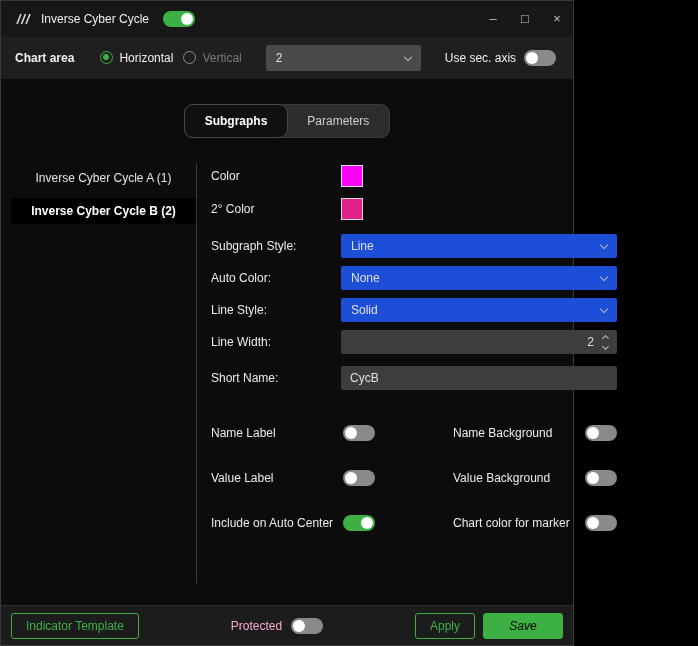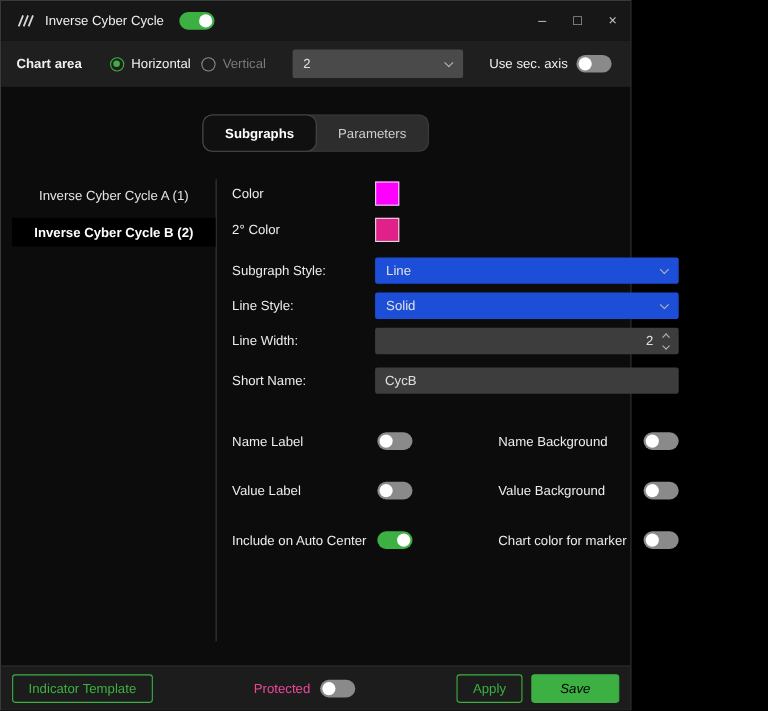--- a/index.html
+++ b/index.html
@@ -12,21 +12,21 @@
   .titlebar { height:36px; flex:0 0 36px; background:#171717; display:flex; align-items:center; padding-left:12px; }
   .app-icon { display:flex; align-items:center; margin-right:10px; }
   .title { font-size:12px; color:#f0f0f0; }
   .titlebar .toggle { margin-left:14px; }
   .flex-spacer { flex:1; }
   .win-btn { width:32px; height:36px; line-height:36px; text-align:center; color:#c4c4c4; font-size:13px; cursor:default; }
 
   
   .chartbar { height:42px; flex:0 0 42px; background:#1f1f1f; display:flex; align-items:center; padding:0 14px; }
   .cb-label { font-weight:600; color:#f0f0f0; margin-right:26px; }
-  .radio-group { display:flex; align-items:center; margin-right:10px; }
+  .radio-group { display:flex; margin-right:10px; }
   .radio { width:13px; height:13px; border-radius:50%; border:1.5px solid #8a8a8a; margin-right:6px; position:relative; }
   .radio-group[data-checked="true"] .radio { border-color:var(--accent); }
   .radio-group[data-checked="true"] .radio::after { content:""; position:absolute; top:2px; left:2px; width:6px; height:6px; border-radius:50%; background:var(--accent); }
   .radio-label { color:#f0f0f0; }
   .radio-group[data-checked="false"] .radio-label { color:#7a7a7a; }
   .dropdown { display:flex; align-items:center; justify-content:space-between; padding:0 10px; background:#1d4ed8; color:#e0e0e0; border-radius:2px; cursor:default; }
   .top-dd { width:155px; height:26px; background:#4a4a4a; margin-left:14px; }
   .cb-label2 { margin-left:24px; margin-right:8px; color:#f0f0f0; }
 
   
@@ -66,21 +66,21 @@
   .short-name { flex:1; height:24px; background:#3d3d3d; border:none; border-radius:2px; color:#e0e0e0; font-family:inherit; font-size:12px; padding:0 9px; outline:none; }
 
   .toggle-grid { margin-top:34px; display:grid; grid-template-columns:242px auto; row-gap:27px; }
   .trow { display:flex; align-items:center; height:18px; }
   .tlabel { width:132px; flex:0 0 132px; color:#ececec; }
 
   
   .footer { height:40px; flex:0 0 40px; background:#1c1c1c; border-top:1px solid #2c2c2c; display:flex; align-items:center; padding:0 10px; }
   .btn { height:26px; padding:0 14px; background:transparent; border:1px solid var(--accent); border-radius:3px; color:var(--accent); font-family:inherit; font-size:12px; cursor:default; }
   .btn.solid { background:var(--accent); color:#000000; min-width:80px; margin-left:8px;font-style:italic; }
-  .prot-label { color:#ec4899; margin-right:9px; }
+  .prot-label { color:#f9a8d4; margin-right:9px; }
   .spacer { flex:1; }
 </style>
 </head>
 <body>
 
 <div class="window">
 
   <div class="titlebar">
     <span class="app-icon">
       <svg width="18" height="14" viewBox="0 0 18 14">
@@ -150,20 +150,27 @@
         </div>
 
         <div class="frow gap-top">
           <span class="flabel">Subgraph Style:</span>
           <div class="dropdown form-dd">
             <span>Line</span>
             <span class="chev"></span>
           </div>
         </div>
 
+        <div class="frow">
+          <span class="flabel">Auto Color:</span>
+          <div class="dropdown form-dd">
+            <span>None</span>
+            <span class="chev"></span>
+          </div>
+        </div>
 
         <div class="frow">
           <span class="flabel">Line Style:</span>
           <div class="dropdown form-dd">
             <span>Solid</span>
             <span class="chev"></span>
           </div>
         </div>
 
         <div class="frow">

